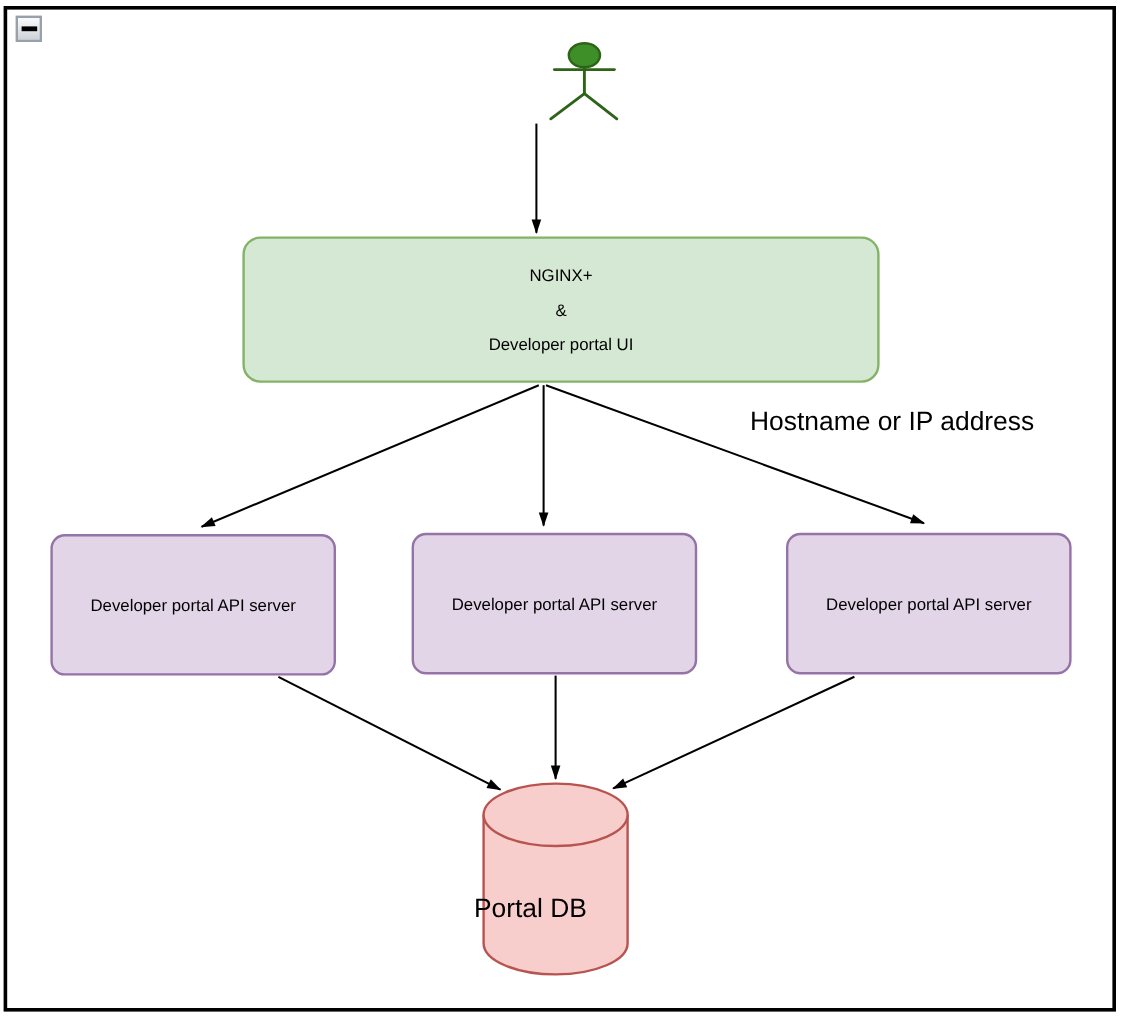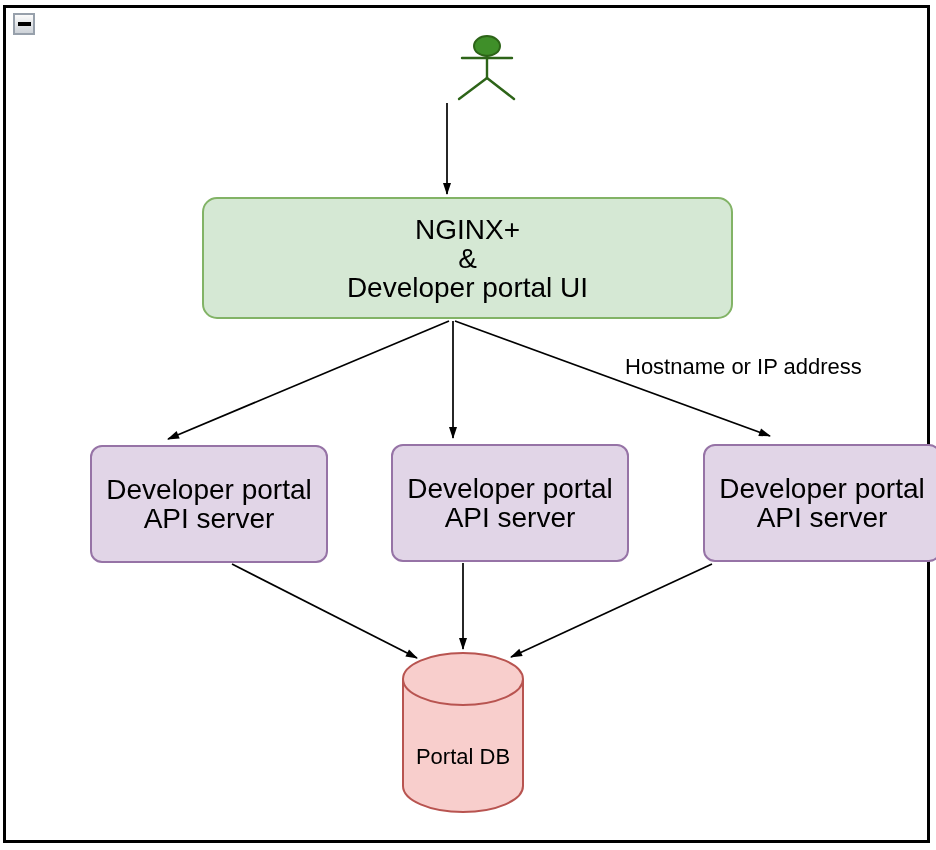--- a/index.html
+++ b/index.html
@@ -30,51 +30,50 @@
     display: flex; align-items: center; justify-content: center;
     padding: 0; cursor: pointer;
   }
   .minus-bar { width: 13px; height: 4px; background: #000; margin-top: -1px; }
   svg.diagram-layer { position: absolute; left: 0; top: 0; }
   .node {
     position: absolute;
     box-sizing: border-box;
     display: flex; align-items: center; justify-content: center;
     text-align: center;
-    font-size: 28px;
+    font-size: 14px;
     line-height: 29px;
   }
   .gateway {
     left: 202px; top: 197px; width: 531px; height: 122px;
     background: #d5e8d4;
     border: 2px solid #82b366;
     border-radius: 15px;
   }
   .gateway .node-label { white-space: pre-line; }
   .api-server {
     top: 444px; width: 238px; height: 118px;
     background: #e1d5e7;
     border: 2px solid #9673a6;
     border-radius: 12px;
     padding: 0 8px;
-    margin-left: 48px;
   }
   .api-1 { left: 42px; top: 445px; }
   .api-2 { left: 343px; }
   .api-3 { left: 655px; }
   .float-label {
     position: absolute;
     font-size: 22px;
     white-space: nowrap;
   }
   .url-label { left: 490px; top: 147px; }
-  .hostname-label { left: 625px; top: 354px; }
+  .hostname-label { left: 625px; top: 338px; }
   .db-label {
     position: absolute;
-    left: 403px; top: 744px; width: 120px;
+    left: 382px; top: 744px; width: 120px;
     text-align: center;
     font-size: 22px;
     pointer-events: none;
   }
 </style>
 </head>
 <body>
 
 <div class="stage">
 

